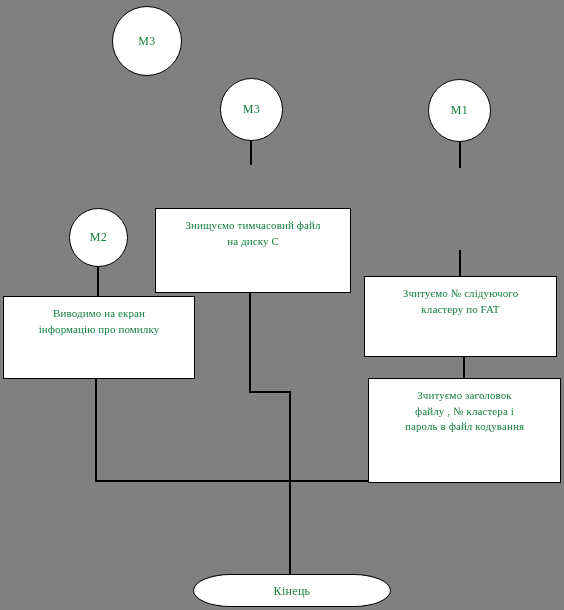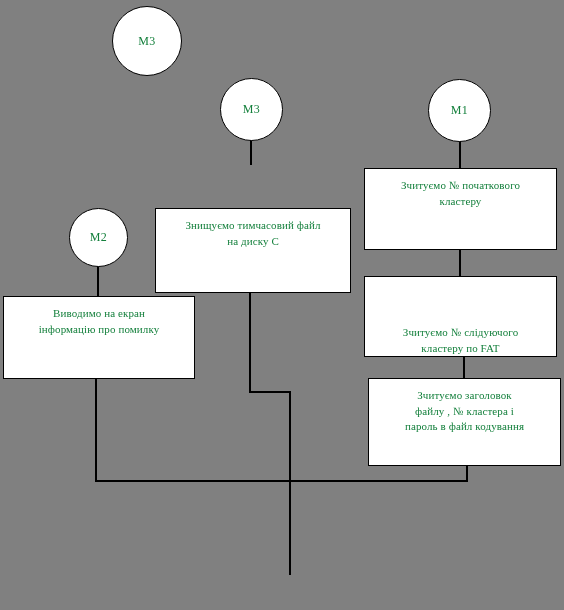--- a/index.html
+++ b/index.html
@@ -102,30 +102,30 @@
   </div>
 
   <div class="node connector" style="left:69px; top:208px; width:59px; height:59px;">
     <span class="txt">M2</span>
   </div>
 
   <div class="node process" style="left:155px; top:165px; width:196px; height:85px;margin-top:43px;">
     <span class="txt">Знищуємо тимчасовий файл<br>на диску  С</span>
   </div>
 
-  <div class="node process" style="left:364px; top:168px; width:193px; height:82px;">
-    <span class="txt">Зчитуємо № початкового<br>кластеру</span>
-  </div>
 
-  <div class="node process" style="left:364px; top:276px; width:193px; height:81px;align-items:flex-end;">
+  <div class="node process" style="left:364px; top:276px; width:193px; height:81px;">
     <span class="txt">Зчитуємо № слідуючого<br>кластеру по FAT</span>
   </div>
 
-  <div class="node process" style="left:368px; top:378px; width:193px; height:88px;">
+  <div class="node process" style="left:368px; top:378px; width:193px; height:105px;">
     <span class="txt">Зчитуємо заголовок<br>файлу , № кластера і<br>пароль в файл кодування</span>
   </div>
 
   <div class="node process" style="left:3px; top:296px; width:192px; height:83px;">
     <span class="txt">Виводимо на екран<br>інформацію про помилку</span>
   </div>
 
+  <div class="node terminator" style="left:193px; top:574px; width:198px; height:33px;">
+    <span class="txt">Кінець</span>
+  </div>
 
 </div>
 
 </body></html>

